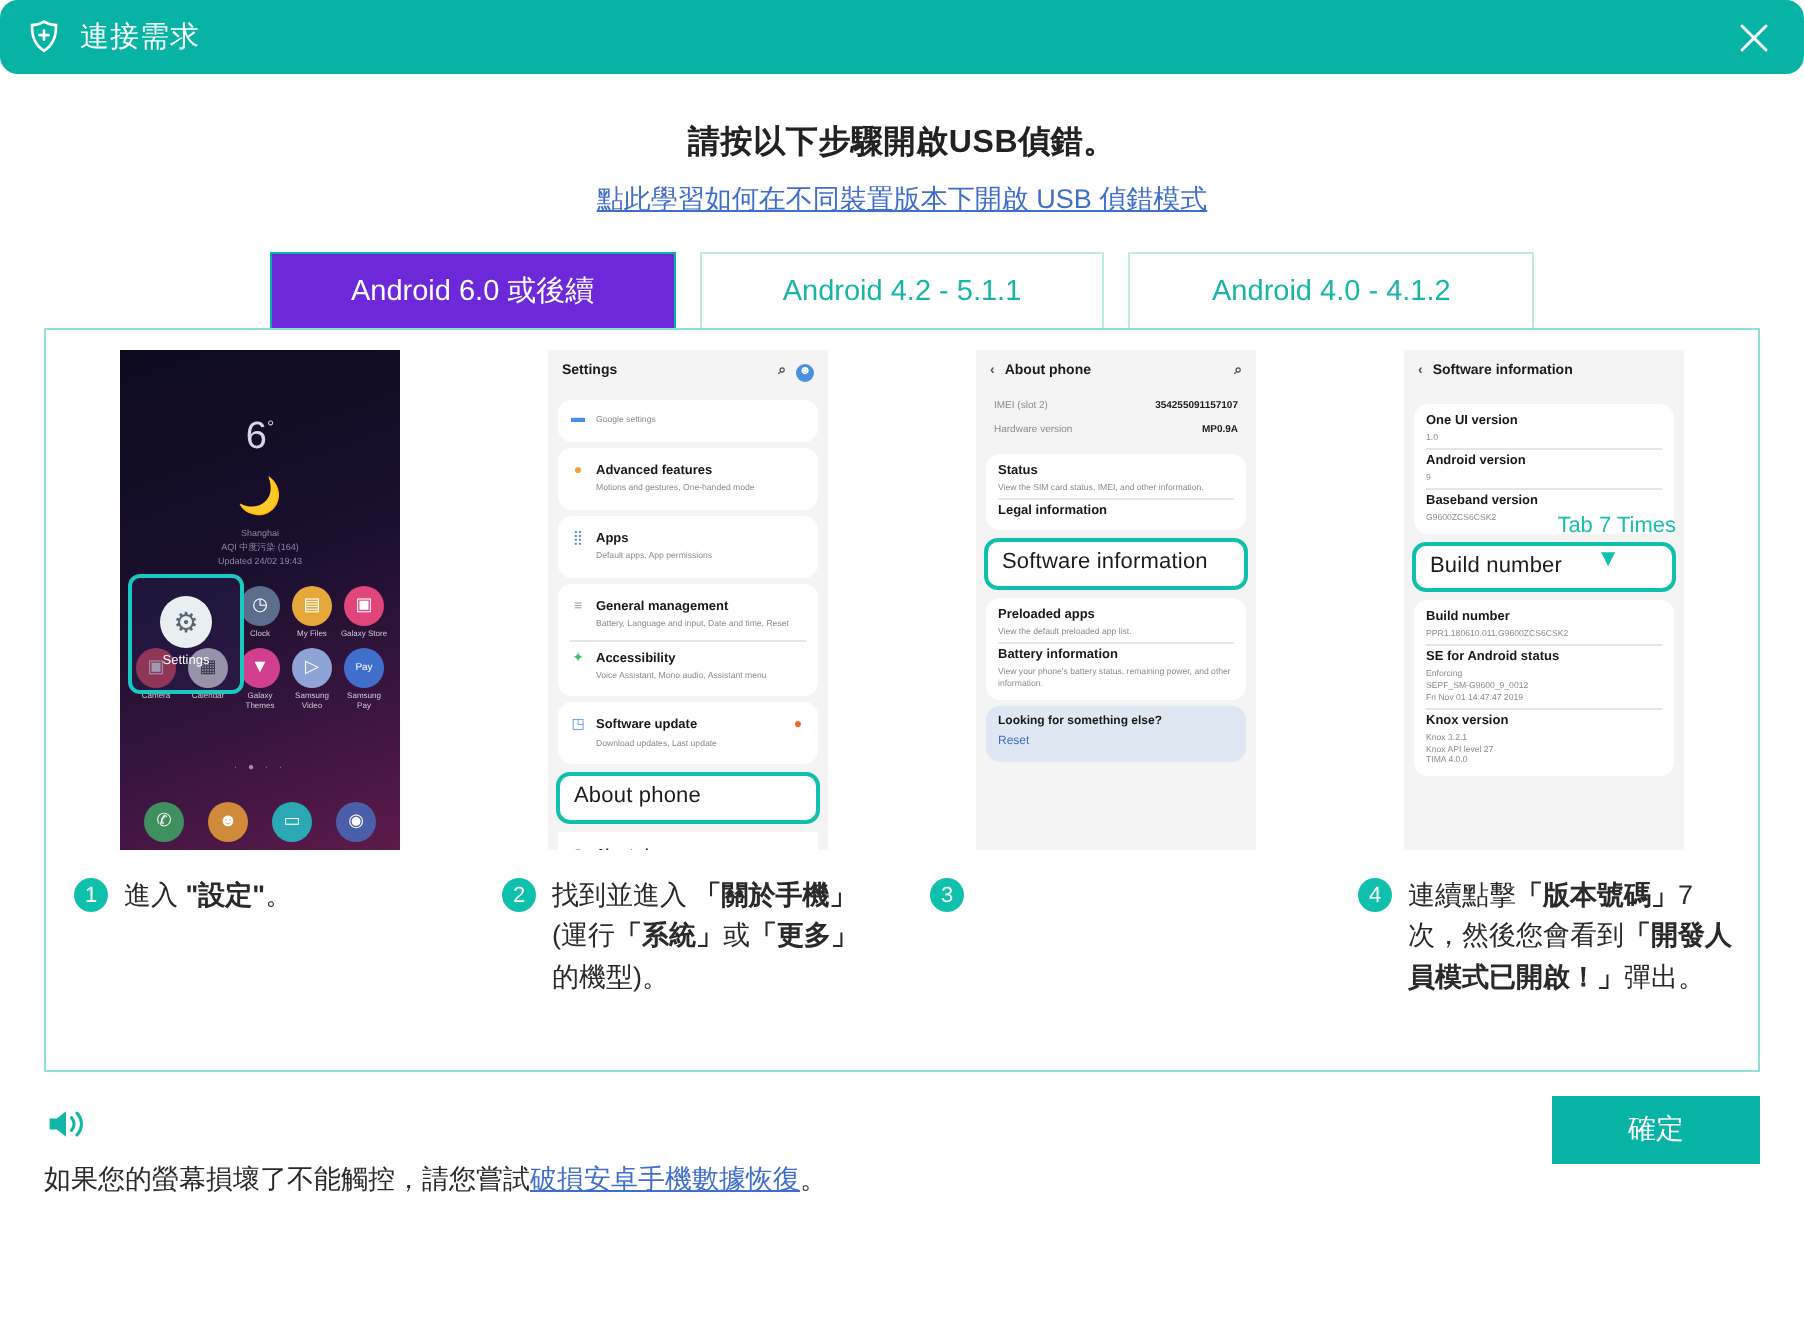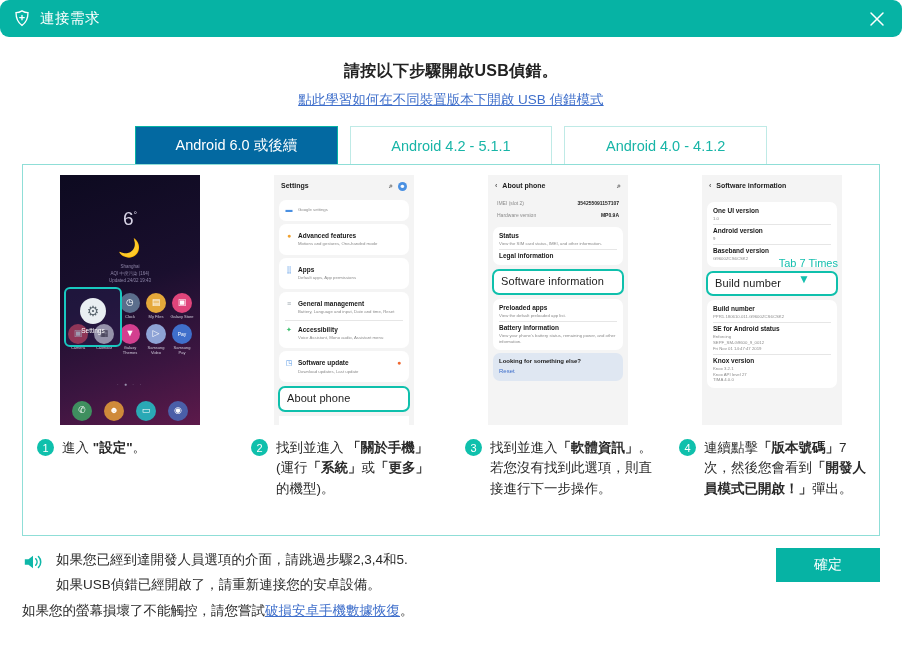--- a/index.html
+++ b/index.html
@@ -86,21 +86,21 @@
     justify-content: center;
     font-size: 14.5px;
     box-sizing: border-box;
     cursor: pointer;
     background: #ffffff;
     border: 1px solid #bfeae6;
     color: #18b5a7;
     border-bottom: none;
   }
   .tab.active {
-    background: #0369a1;
+    background: #6d28d9;
     color: #ffffff;
     border-color: #06b3a4;
   }
 
   
   .panel {
     margin: 0 22px;
     border: 1px solid #8fded7;
     box-sizing: border-box;
     height: 372px;
@@ -538,23 +538,20 @@
             </div>
           </div>
           <div class="hint-blue">
             <div class="t">Looking for something else?</div>
             <div class="lnk">Reset</div>
           </div>
         </div>
       </div>
       <div class="caption">
         <div class="badge">3</div>
-        <div class="cap-text">
-          <span>找到並進入</span><b>「軟體資訊」</b><span>。若您沒有找到此選項，則直接進行下一步操作。</span>
-        </div>
       </div>
     </div>
 
     <div class="step">
       <div class="shot">
         <div class="ss">
           <div class="topbar">
             <span class="ico">‹</span>
             <span>Software information</span>
           </div>
@@ -613,22 +610,18 @@
 
 <div class="footer">
   <div class="note">
     <span class="speaker">
       <svg width="22" height="20" viewBox="0 0 24 22" fill="#0fb7a8">
         <path d="M3 8h4l5-4v14l-5-4H3z"></path>
         <path d="M15 7.5a5 5 0 0 1 0 7" fill="none" stroke="#0fb7a8" stroke-width="1.7" stroke-linecap="round"></path>
         <path d="M18 5a8.5 8.5 0 0 1 0 12" fill="none" stroke="#0fb7a8" stroke-width="1.7" stroke-linecap="round"></path>
       </svg>
     </span>
-    <div class="note-lines">
-      <div>如果您已經到達開發人員選項的介面，請跳過步驟2,3,4和5.</div>
-      <div>如果USB偵錯已經開啟了，請重新連接您的安卓設備。</div>
-    </div>
   </div>
   <div class="foot-line">
     <span>如果您的螢幕損壞了不能觸控，請您嘗試</span><span class="inline-link">破損安卓手機數據恢復</span><span>。</span>
   </div>
   <button class="confirm">確定</button>
 </div>
 
 </body></html>

